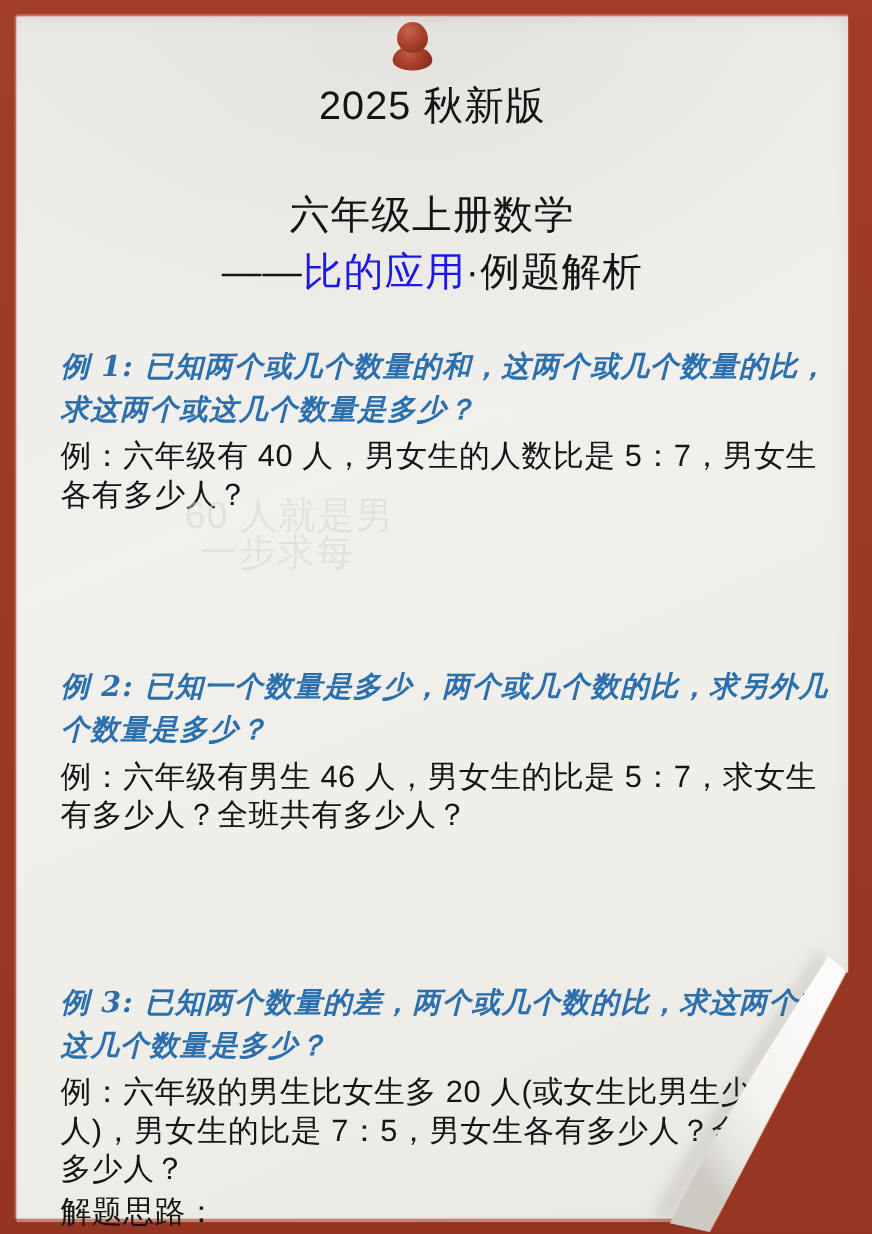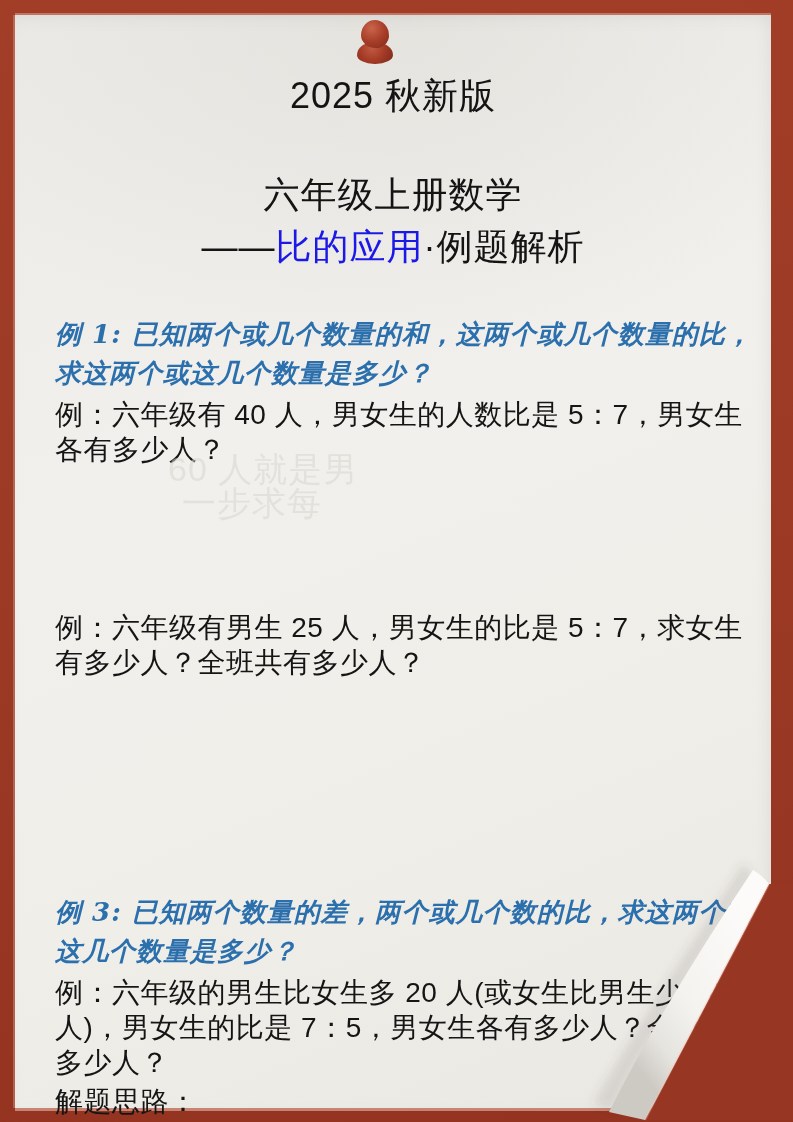--- a/index.html
+++ b/index.html
@@ -103,21 +103,22 @@
 
     <div class="example ex-1">
       <p class="ex-heading">例 1: 已知两个或几个数量的和，这两个或几个数量的比，求这两个或这几个数量是多少？</p>
       <p class="ex-body">例：六年级有 40 人，男女生的人数比是 5：7，男女生各有多少人？</p>
     </div>
 
     <div class="ghost ghost-1">60 人就是男</div>
     <div class="ghost ghost-2">一步求每</div>
 
     <div class="example ex-2">
-      <p class="ex-body">例：六年级有男生 25 人，男女生的比是 5：7，求女生有多少人？全班共有多少人？</p>
+      <p class="ex-heading">例 2: 已知一个数量是多少，两个或几个数的比，求另外几个数量是多少？</p>
+      <p class="ex-body">例：六年级有男生 46 人，男女生的比是 5：7，求女生有多少人？全班共有多少人？</p>
     </div>
 
     <div class="example ex-3">
       <p class="ex-heading">例 3: 已知两个数量的差，两个或几个数的比，求这两个或这几个数量是多少？</p>
       <p class="ex-body">例：六年级的男生比女生多 20 人(或女生比男生少 20 人)，男女生的比是 7：5，男女生各有多少人？全班共有多少人？</p>
       <p class="ex-footer">解题思路：</p>
     </div>
 
   </div>
 

